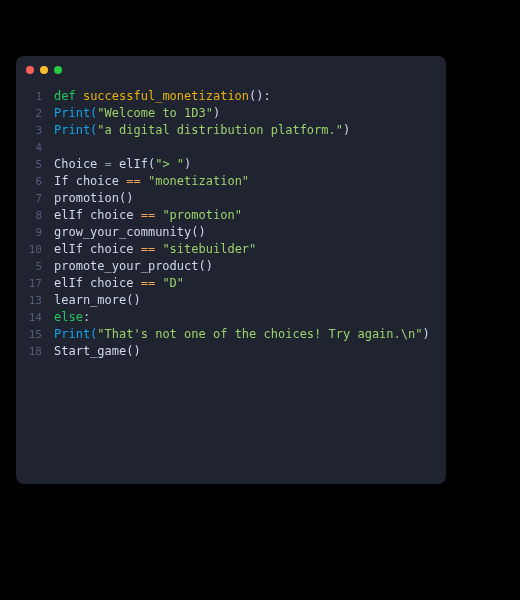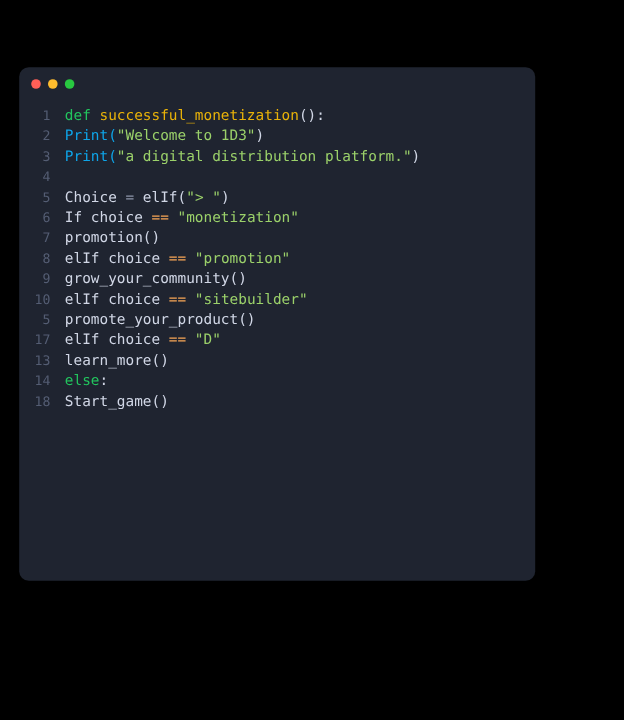--- a/index.html
+++ b/index.html
@@ -137,20 +137,24 @@
     <div class="line">
       <span class="gutter">13</span>
       <span class="content"><span>learn_more()</span></span>
     </div>
 
     <div class="line">
       <span class="gutter">14</span>
       <span class="content"><span class="kw">else</span><span class="punct">:</span></span>
     </div>
 
+    <div class="line">
+      <span class="gutter">15</span>
+      <span class="content"><span class="call">Print(</span><span class="str">"That's not one of the choices! Try again.\n"</span><span class="paren">)</span></span>
+    </div>
 
     <div class="line">
       <span class="gutter">18</span>
       <span class="content"><span>Start_game()</span></span>
     </div>
 
   </div>
 </div>
 
 </body></html>

